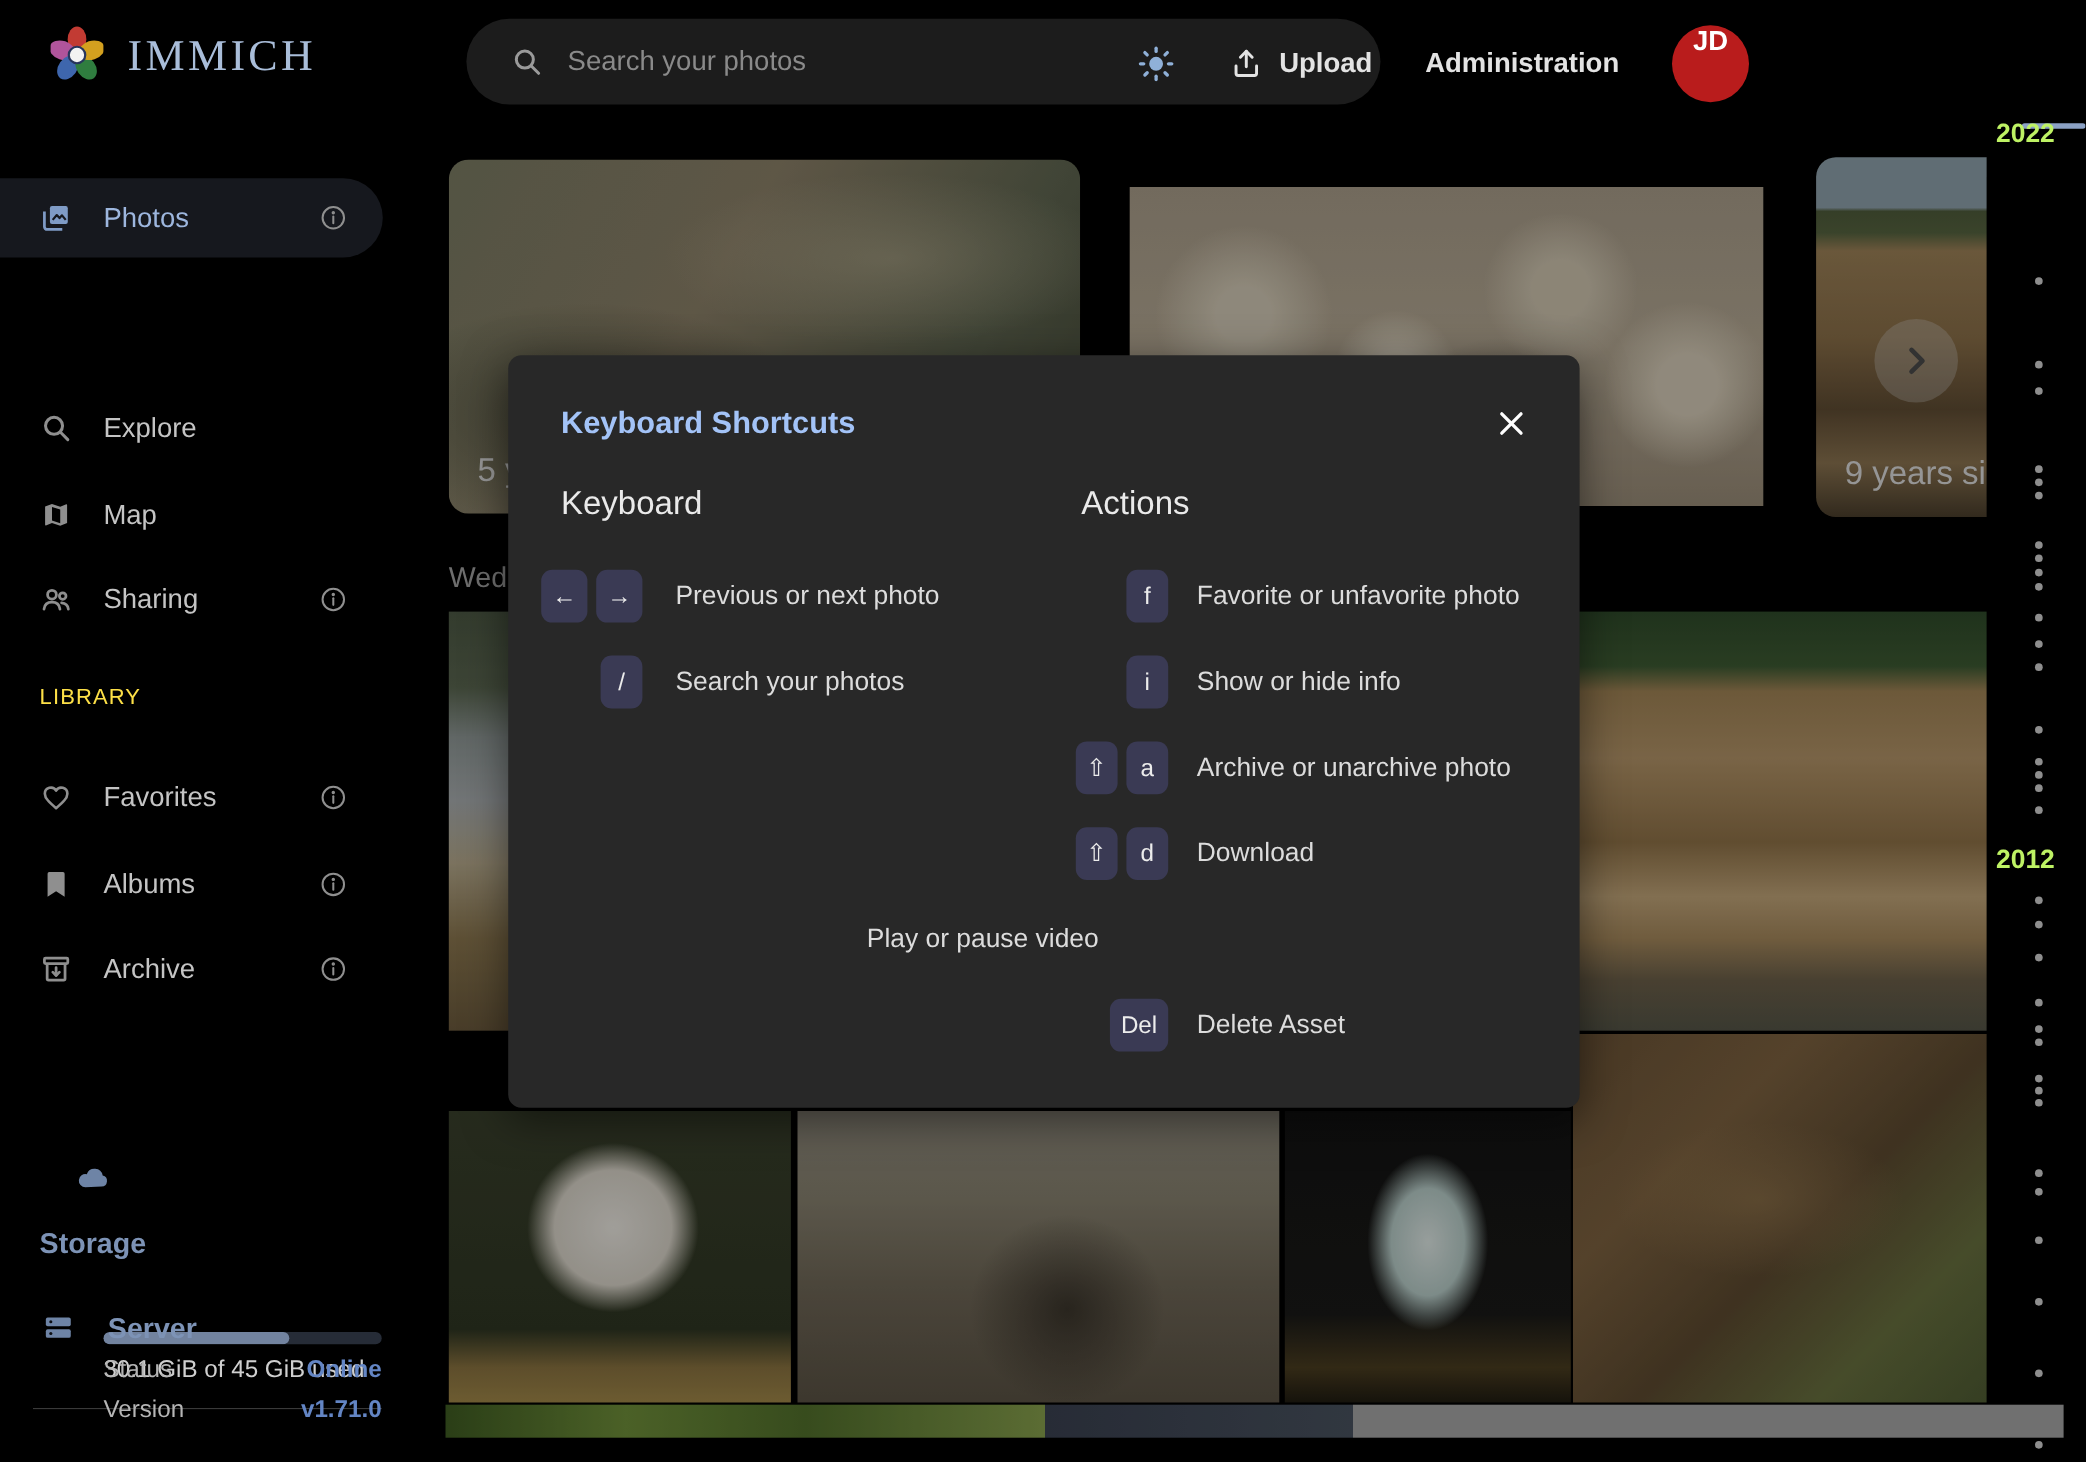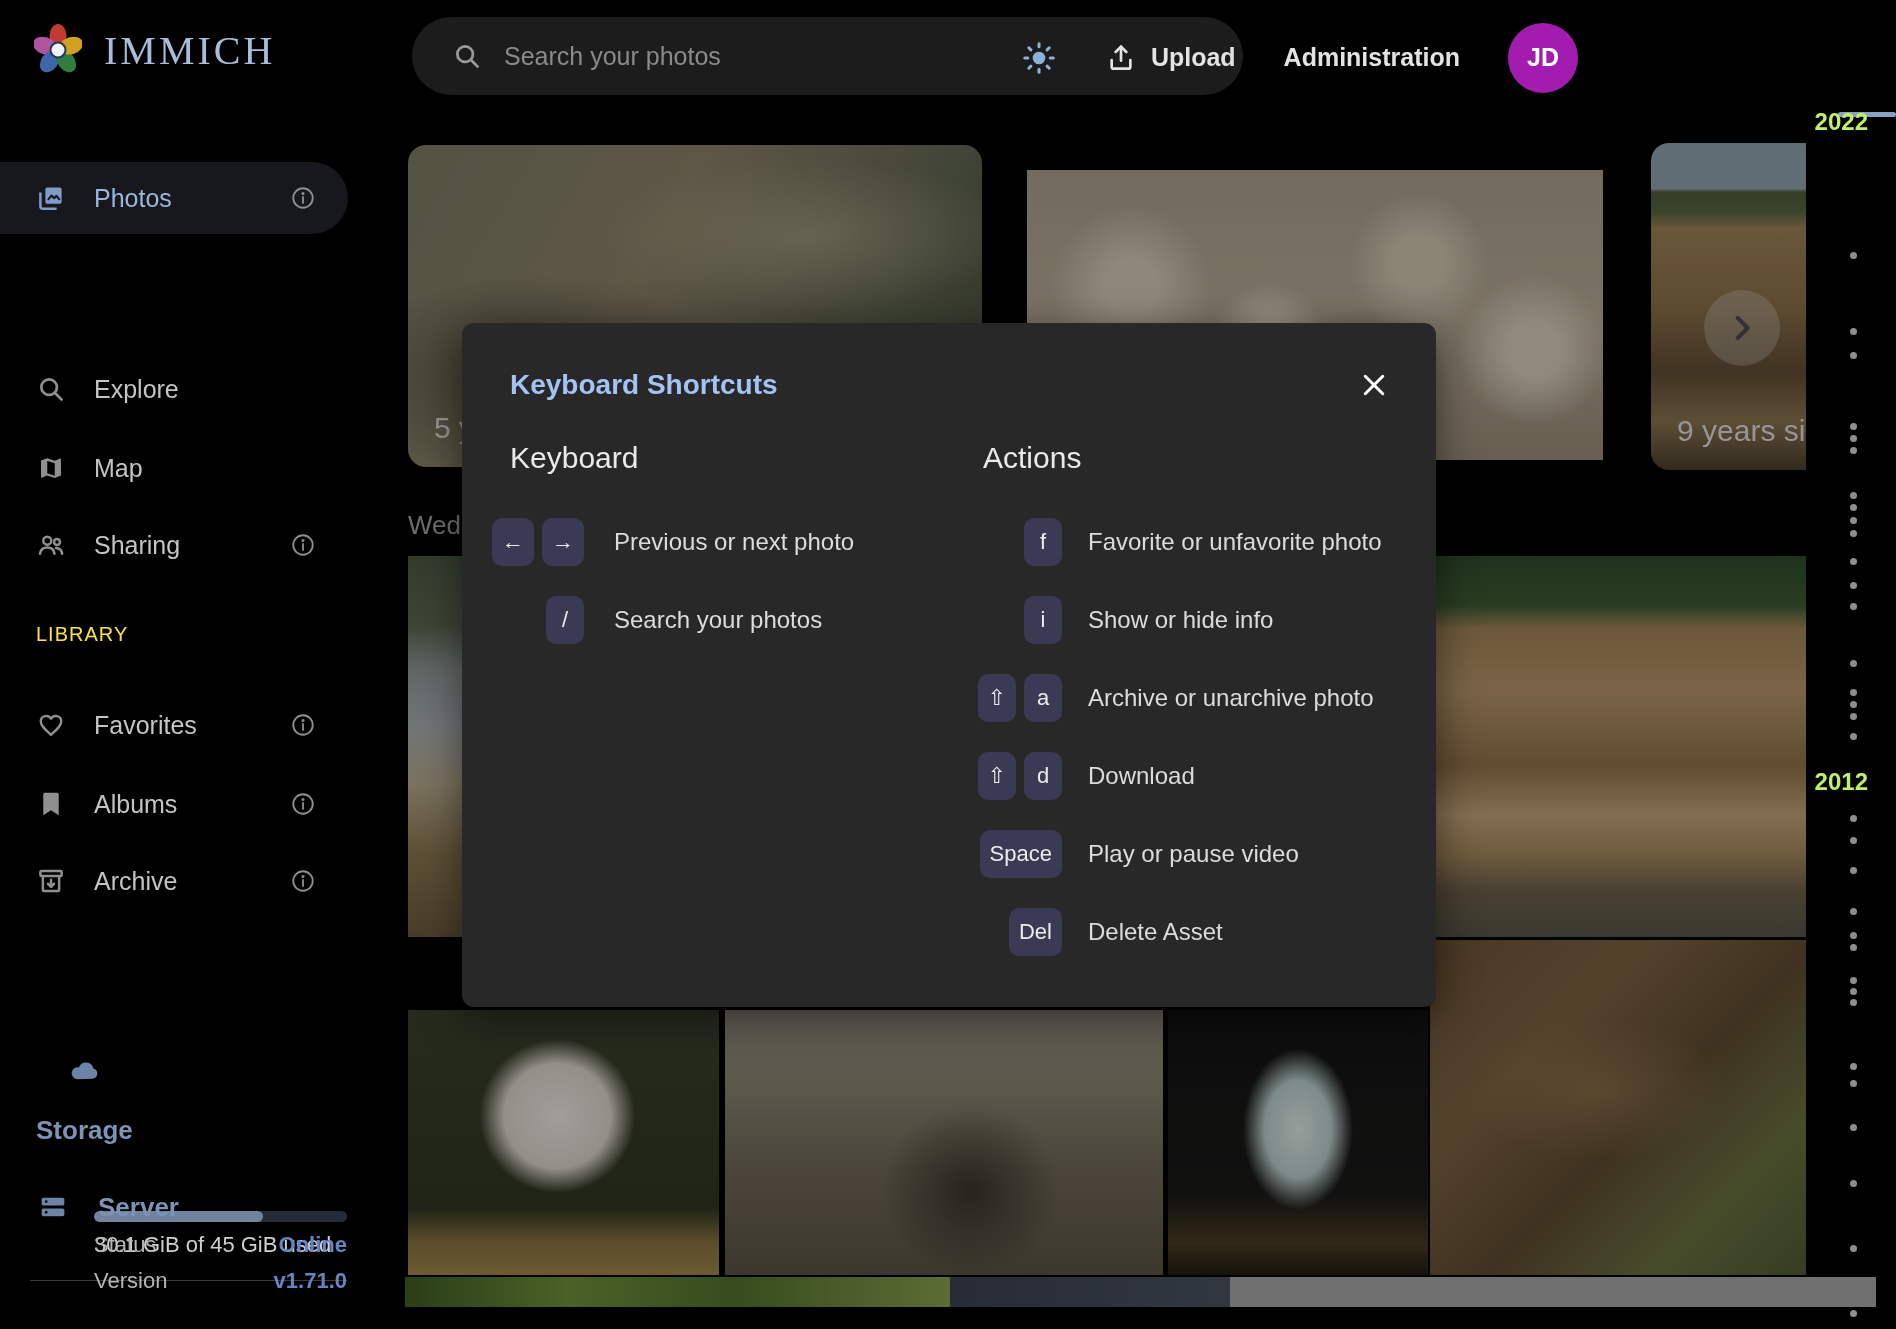--- a/index.html
+++ b/index.html
@@ -1,29 +1,29 @@
 <!DOCTYPE html>
 <html><head>
 <meta charset="utf-8">
 <style>
   html,body{margin:0;padding:0;background:#000;}
   body{width:1896px;height:1329px;overflow:hidden;font-family:"Liberation Sans",sans-serif;}
   #root{position:relative;width:1896px;height:1329px;background:#000;}
   .abs{position:absolute;}
 
   
-  .topbar{position:absolute;left:4px;top:0;width:1604px;height:115px;background:#000;z-index:20;}
+  .topbar{position:absolute;left:16px;top:0;width:1604px;height:115px;background:#000;z-index:20;}
   .brand{position:absolute;left:30px;top:22px;display:flex;align-items:center;gap:22px;}
   .brand-name{font-family:"Liberation Serif",serif;font-size:40px;letter-spacing:3px;color:#a9bdd9;}
   .searchbar{position:absolute;left:408px;top:17px;width:831px;height:78px;background:#1c1c1c;border-radius:40px;display:flex;align-items:center;padding:0 14px 0 40px;box-sizing:border-box;gap:20px;}
   .searchbar input{flex:1;background:transparent;border:none;outline:none;color:#ddd;font-size:25px;font-family:"Liberation Sans",sans-serif;}
   .searchbar input::placeholder{color:#8a8a8a;}
   .tb-actions{position:absolute;right:30px;top:0;height:115px;display:flex;align-items:center;gap:48px;}
   .tb-btn{display:flex;align-items:center;gap:14px;color:#e3e3e3;font-size:25px;font-weight:600;cursor:pointer;}
-  .avatar{width:70px;height:70px;border-radius:50%;background:#a21caf;color:#fff;display:flex;align-items:center;justify-content:center;font-size:25px;font-weight:600;}
+  .avatar{width:70px;height:70px;border-radius:50%;background:#b91c1c;color:#fff;display:flex;align-items:flex-start;justify-content:center;font-size:25px;font-weight:600;}
 
   
   .sidebar{position:absolute;left:0;top:115px;width:348px;height:1214px;background:#000;z-index:15;}
   .side-item{position:absolute;left:0;width:348px;height:72px;display:flex;align-items:center;padding-left:36px;box-sizing:border-box;gap:28px;color:#c4c4c4;cursor:pointer;}
   .side-item .mi{width:30px;height:30px;color:#8f8f8f;flex:none;}
   .side-item .lbl{font-size:25px;font-weight:500;}
   .side-item .info{position:absolute;right:32px;width:26px;height:26px;color:#8f8f8f;}
   .side-item.active{background:#16181e;border-radius:0 36px 36px 0;color:#9db6de;}
   .side-item.active .mi{color:#7f9bc6;}
   .lib-header{position:absolute;left:36px;top:508px;color:#fde047;font-size:20px;letter-spacing:1px;}
@@ -388,23 +388,20 @@
         <span class="sc-label">Archive or unarchive photo</span>
       </div>
       <div class="sc-row">
         <div class="keyzone">
           <span class="keycap">⇧</span>
           <span class="keycap">d</span>
         </div>
         <span class="sc-label">Download</span>
       </div>
       <div class="sc-row">
-        <div class="keyzone">
-          <span class="keycap">Space</span>
-        </div>
         <span class="sc-label">Play or pause video</span>
       </div>
       <div class="sc-row">
         <div class="keyzone">
           <span class="keycap">Del</span>
         </div>
         <span class="sc-label">Delete Asset</span>
       </div>
     </div>
   </div>

